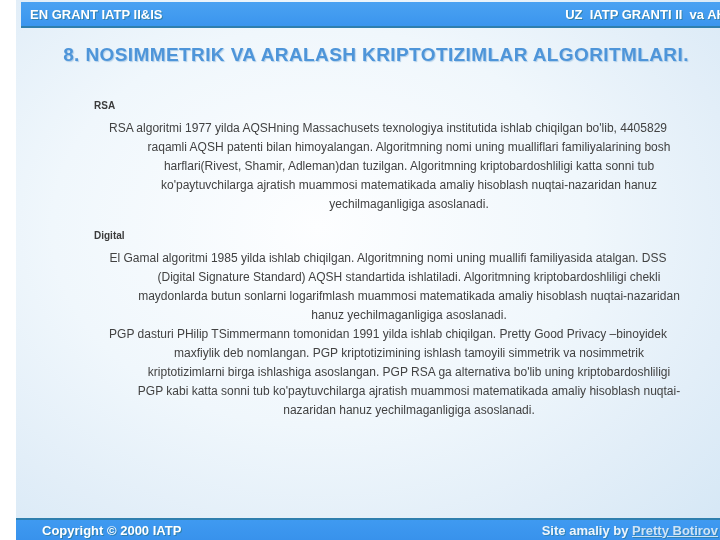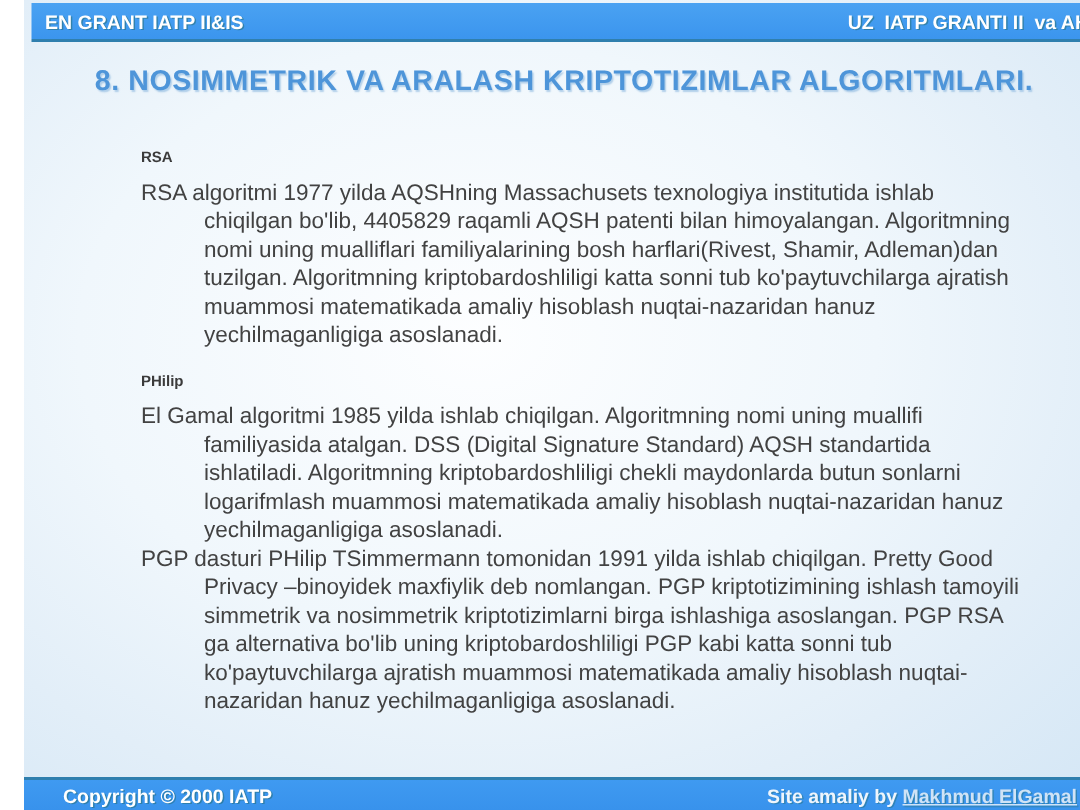--- a/index.html
+++ b/index.html
@@ -60,26 +60,27 @@
     left: 78px;
     width: 588px;
   }
   .section-heading {
     font-size: 10px;
     font-weight: bold;
     color: #3b3b3b;
     margin: 16px 0 8px 0;
   }
   .section-body {
-    font-size: 15px;
+    font-size: 12px;
     line-height: 19px;
     color: #424242;
     padding-left: 42px;
     text-indent: -42px;
     margin: 0;
+    text-align: center;
   }
   
   .footer {
     position: absolute;
     left: 0;
     right: 0;
     bottom: 0;
     height: 22px;
     background: linear-gradient(to bottom, #3f9af1, #3892ec);
     border-top: 2px solid #2f7fae;
@@ -121,28 +122,28 @@
   <div class="slide-title">8. NOSIMMETRIK VA ARALASH KRIPTOTIZIMLAR ALGORITMLARI.</div>
 
   <div class="content">
 
     <div>
       <div class="section-heading">RSA</div>
       <p class="section-body">RSA algoritmi 1977 yilda AQSHning Massachusets texnologiya institutida ishlab chiqilgan bo'lib, 4405829 raqamli AQSH patenti bilan himoyalangan. Algoritmning nomi uning mualliflari familiyalarining bosh harflari(Rivest, Shamir, Adleman)dan tuzilgan. Algoritmning kriptobardoshliligi katta sonni tub ko'paytuvchilarga ajratish muammosi matematikada amaliy hisoblash nuqtai-nazaridan hanuz yechilmaganligiga asoslanadi.</p>
     </div>
 
     <div>
-      <div class="section-heading">PHilip</div>
+      <div class="section-heading">Digital</div>
       <p class="section-body">El Gamal algoritmi 1985 yilda ishlab chiqilgan. Algoritmning nomi uning muallifi familiyasida atalgan. DSS (Digital Signature Standard) AQSH standartida ishlatiladi. Algoritmning kriptobardoshliligi chekli maydonlarda butun sonlarni logarifmlash muammosi matematikada amaliy hisoblash nuqtai-nazaridan hanuz yechilmaganligiga asoslanadi.</p>
     </div>
 
     <div>
       <p class="section-body">PGP dasturi PHilip TSimmermann tomonidan 1991 yilda ishlab chiqilgan. Pretty Good Privacy –binoyidek maxfiylik deb nomlangan. PGP kriptotizimining ishlash tamoyili simmetrik va nosimmetrik kriptotizimlarni birga ishlashiga asoslangan. PGP RSA ga alternativa bo'lib uning kriptobardoshliligi PGP kabi katta sonni tub ko'paytuvchilarga ajratish muammosi matematikada amaliy hisoblash nuqtai-nazaridan hanuz yechilmaganligiga asoslanadi.</p>
     </div>
 
   </div>
 
   <div class="footer">
     <span class="copyright">Copyright © 2000 IATP</span>
-    <span class="site-design"><span>Site amaliy by </span><a>Makhmud ElGamal</a></span>
+    <span class="site-design"><span>Site amaliy by </span><a>Pretty Botirov</a></span>
   </div>
 
 </div>
 
 </body></html>

